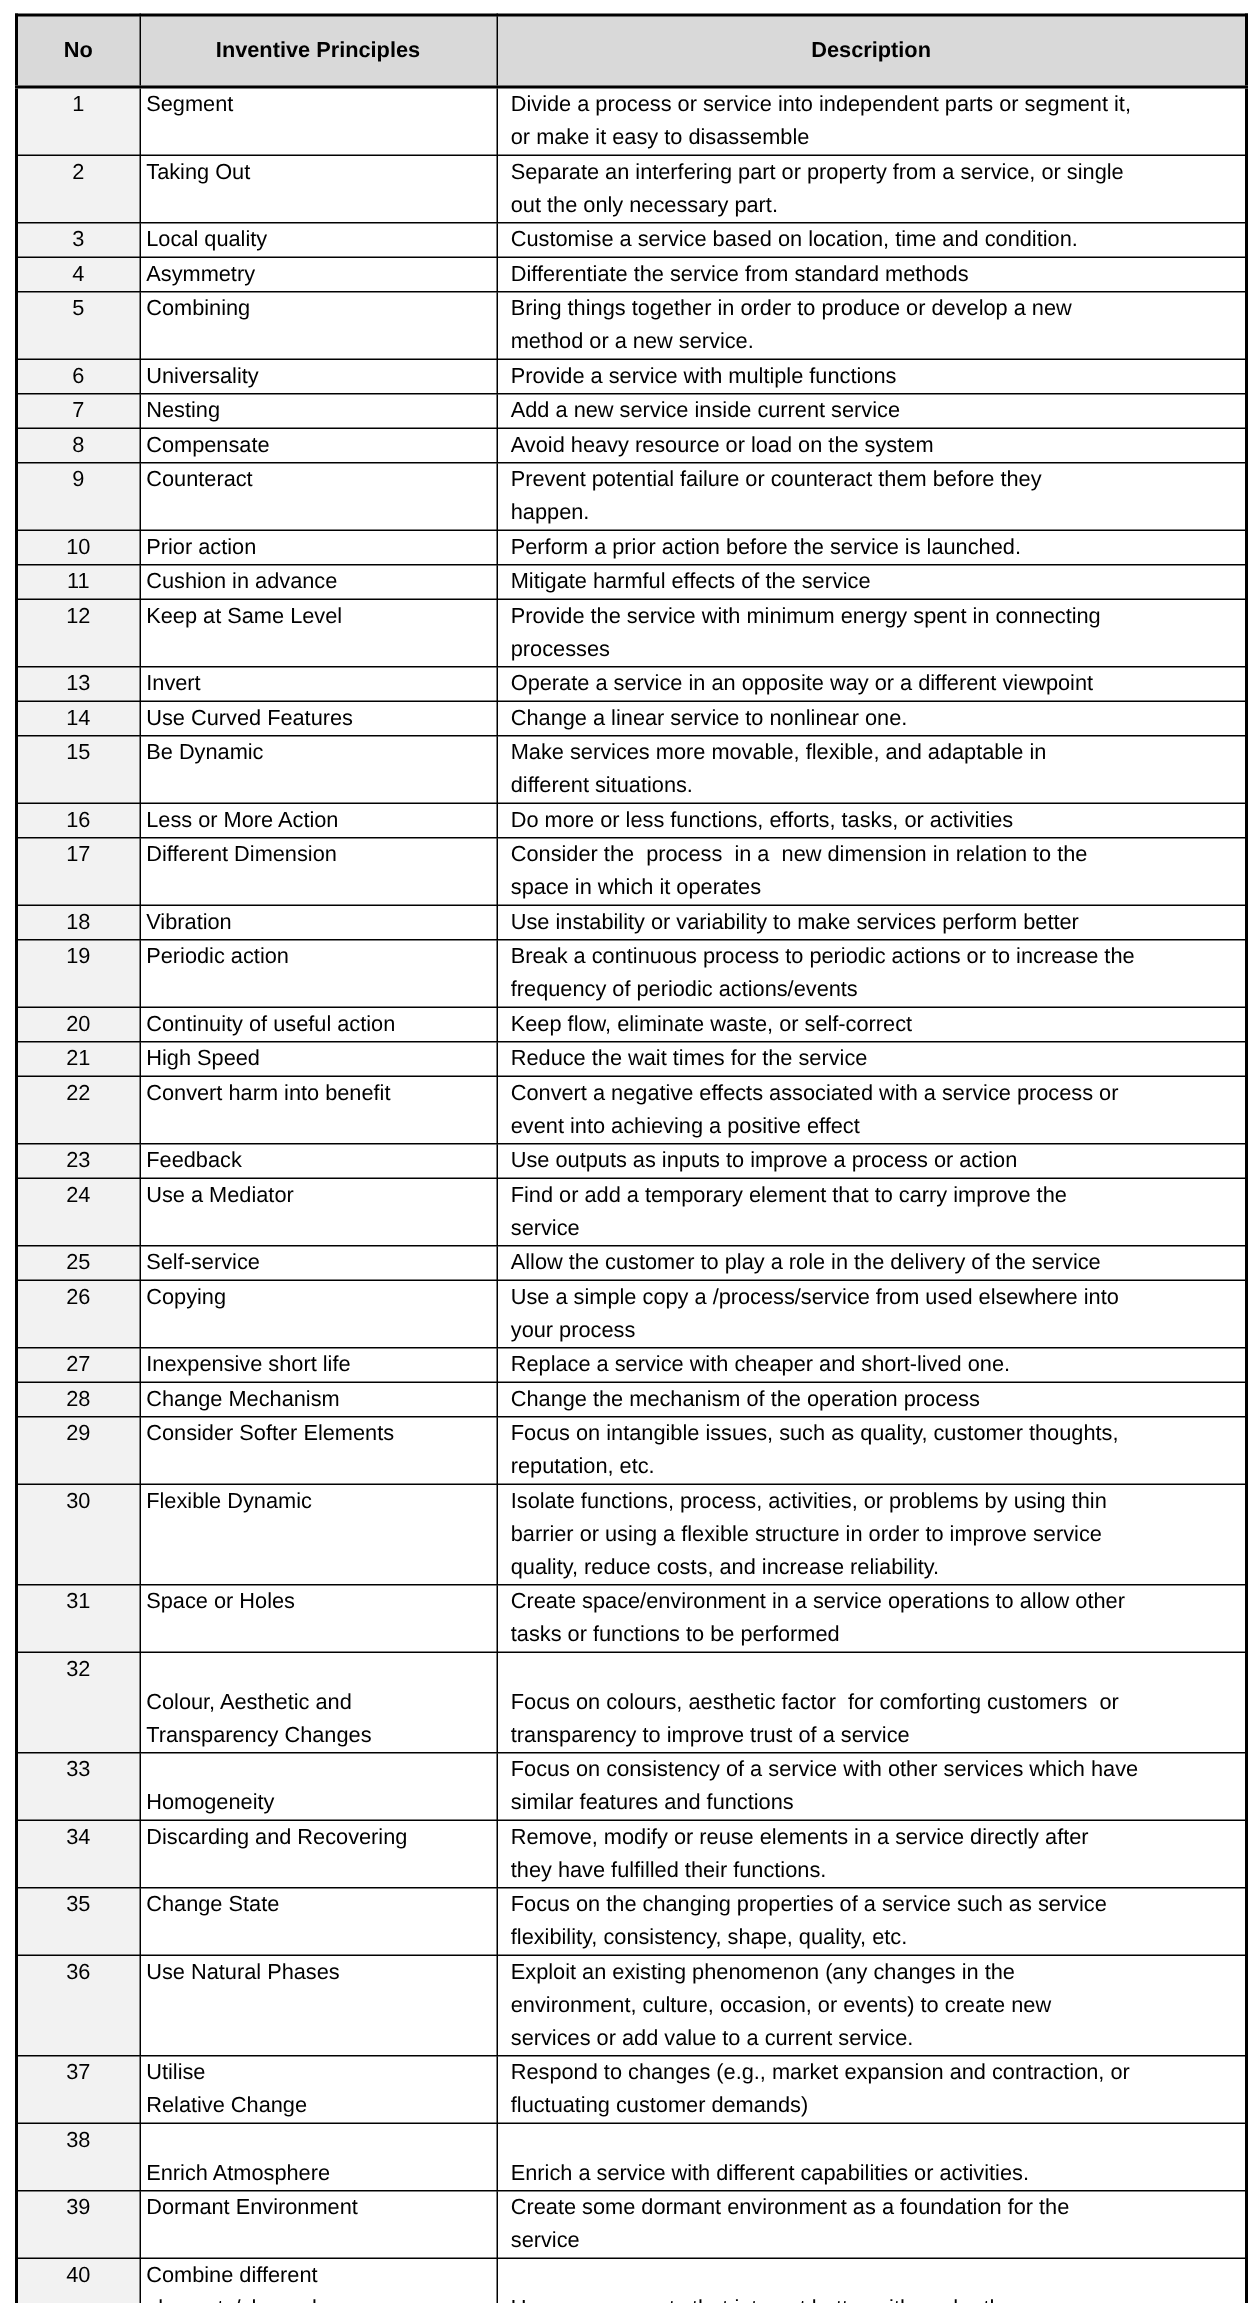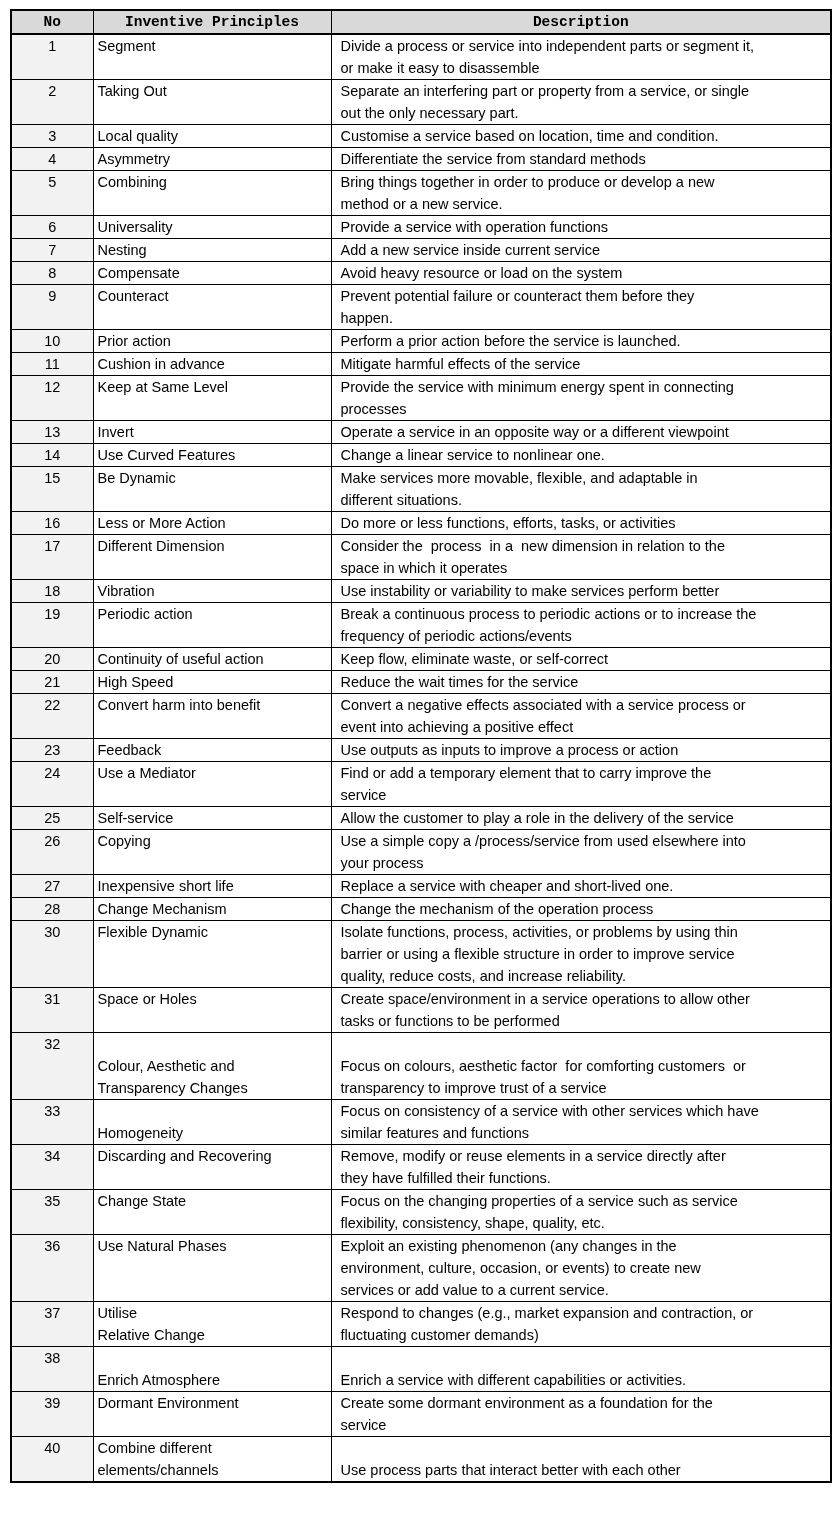--- a/index.html
+++ b/index.html
@@ -28,23 +28,22 @@
     border: 1px solid #000000;
     vertical-align: top;
     font-size: 14.5px;
     line-height: 22px;
     box-sizing: border-box;
   }
   th {
     background: #d9d9d9;
     font-weight: bold;
     text-align: center;
-    padding: 0 2px;
+    padding: 12px 2px;
     border-bottom: 2px solid #000000;
-    font-family: Liberation Mono, monospace;
   }
   td[data-field="no"] {
     background: #f2f2f2;
     text-align: center;
     padding: 0 2px;
   }
   td[data-field="principle"] {
     padding: 0 4px 0 4px;
     white-space: pre-wrap;
     background: #ffffff;
@@ -103,21 +102,21 @@
   <tr>
     <td data-field="no">5</td>
     <td data-field="principle">Combining</td>
     <td data-field="description">Bring things together in order to produce or develop a new
 method or a new service.</td>
   </tr>
 
   <tr>
     <td data-field="no">6</td>
     <td data-field="principle">Universality</td>
-    <td data-field="description">Provide a service with operation functions</td>
+    <td data-field="description">Provide a service with multiple functions</td>
   </tr>
 
   <tr>
     <td data-field="no">7</td>
     <td data-field="principle">Nesting</td>
     <td data-field="description">Add a new service inside current service</td>
   </tr>
 
   <tr>
     <td data-field="no">8</td>
@@ -246,20 +245,26 @@
     <td data-field="principle">Inexpensive short life</td>
     <td data-field="description">Replace a service with cheaper and short-lived one.</td>
   </tr>
 
   <tr>
     <td data-field="no">28</td>
     <td data-field="principle">Change Mechanism</td>
     <td data-field="description">Change the mechanism of the operation process</td>
   </tr>
 
+  <tr>
+    <td data-field="no">29</td>
+    <td data-field="principle">Consider Softer Elements</td>
+    <td data-field="description">Focus on intangible issues, such as quality, customer thoughts,
+reputation, etc.</td>
+  </tr>
 
   <tr>
     <td data-field="no">30</td>
     <td data-field="principle">Flexible Dynamic</td>
     <td data-field="description">Isolate functions, process, activities, or problems by using thin
 barrier or using a flexible structure in order to improve service
 quality, reduce costs, and increase reliability.</td>
   </tr>
 
   <tr>

